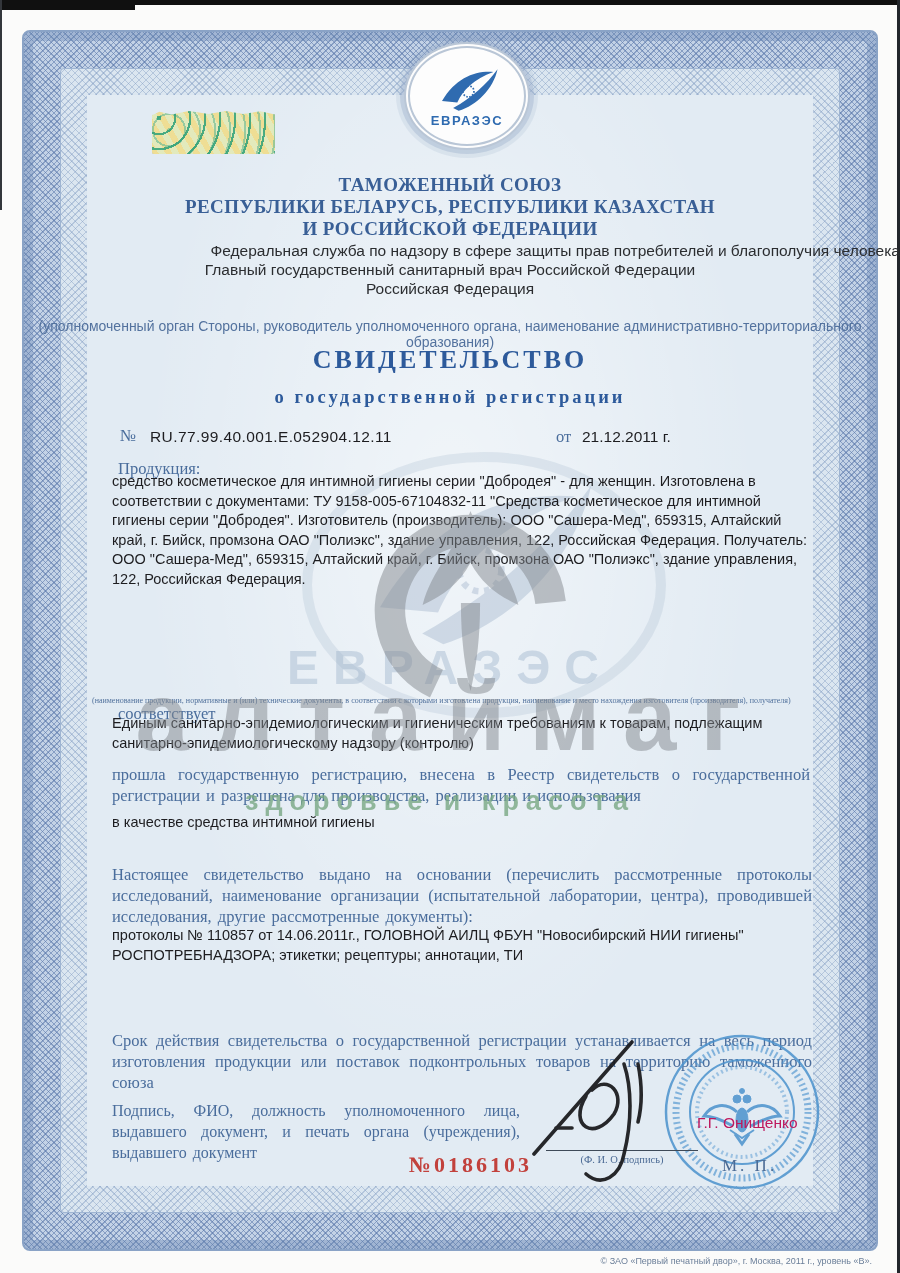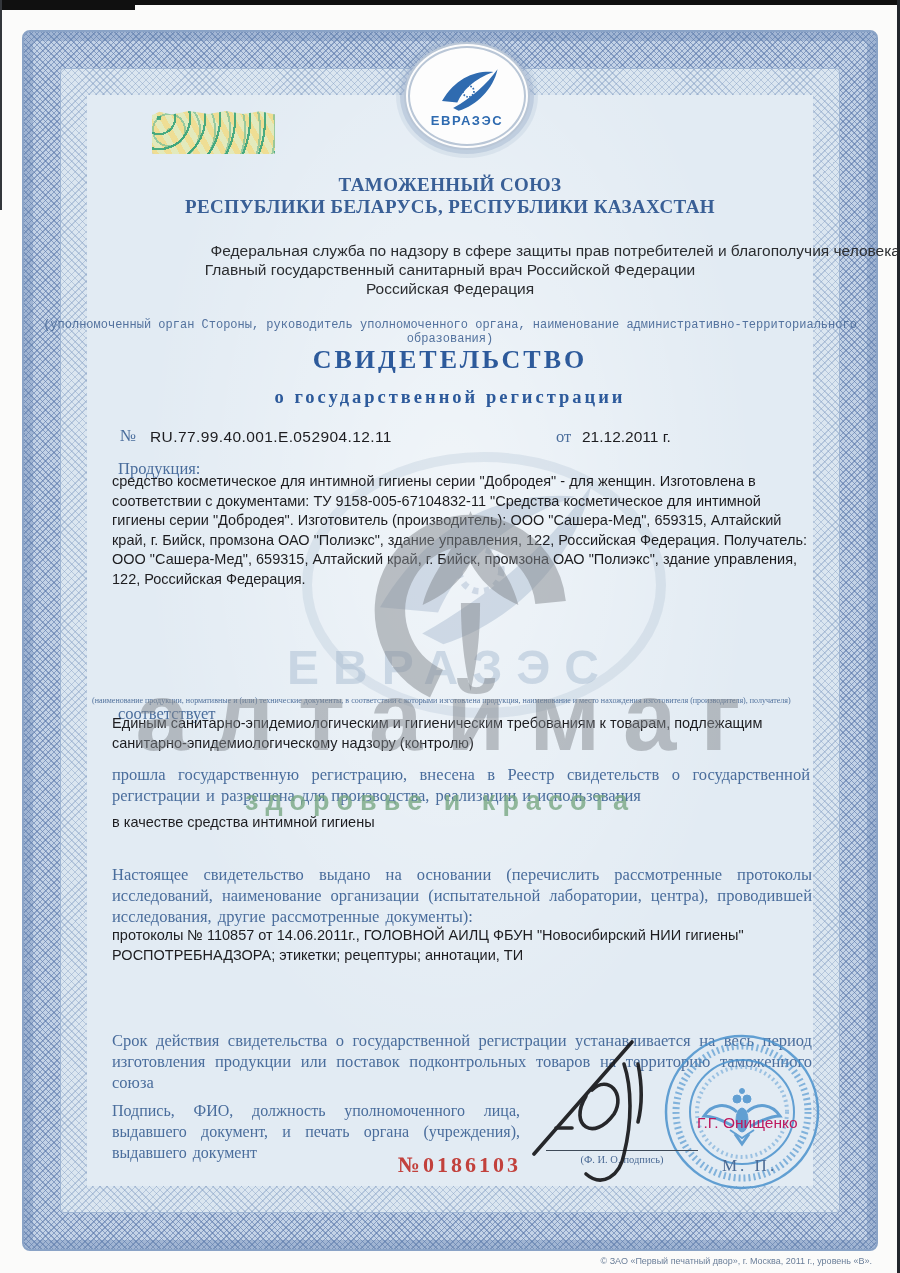--- a/index.html
+++ b/index.html
@@ -28,28 +28,28 @@
       #dbe6f0;}
   .paper{position:absolute;inset:26px;background:var(--paper-bg);
     background-image:radial-gradient(ellipse at 50% 38%, rgba(255,255,255,.5), rgba(255,255,255,0) 60%);}
 
   .abs{position:absolute;}
   .ctr{left:0;width:900px;text-align:center;}
 
   
   .h-bold{font-family:"Liberation Serif",serif;font-weight:700;color:#395f96;font-size:19px;letter-spacing:.4px;}
   .agency{font-family:"Liberation Sans",sans-serif;color:#2b2d30;font-size:15.5px;}
-  .footnote{font-family:Liberation Mono, monospace;color:#53729e;font-size:12px;}
+  .footnote{font-family:Liberation Sans, sans-serif;color:#53729e;font-size:14px;}
   .doc-title{font-family:"Liberation Serif",serif;font-weight:700;color:var(--heading-blue);font-size:26px;letter-spacing:3px;}
   .doc-subtitle{font-family:"Liberation Serif",serif;font-weight:700;color:var(--heading-blue);font-size:18.5px;letter-spacing:3px;}
   .blue-label{font-family:"Liberation Serif",serif;color:var(--preprint-blue);font-size:16.5px;}
   .blue-par{font-family:"Liberation Serif",serif;color:var(--preprint-blue);font-size:16.5px;line-height:21px;text-align:justify;word-spacing:2px;}
   .typed{font-family:"Liberation Sans",sans-serif;color:var(--typed-black);font-size:14.5px;line-height:19.5px;}
   .tiny-note{font-family:"Liberation Serif",serif;color:#51719c;font-size:8px;white-space:nowrap;}
-  .serial{font-family:"Liberation Serif",serif;color:var(--serial-red);font-size:22px;letter-spacing:3px;font-weight:700;}
+  .serial{font-family:"Liberation Serif",serif;color:var(--serial-red);font-size:22px;letter-spacing:3px;font-weight:700;margin-left:11px;}
   .credit{font-family:"Liberation Sans",sans-serif;color:#6b7f99;font-size:9px;}
 
   
   .logo-oval{position:absolute;left:404px;top:42px;width:114px;height:96px;border-radius:50%;
     background:#fdfdfd;border:6px double #b9c6d6;box-shadow:0 0 0 4px rgba(150,170,200,.35), 0 0 0 8px rgba(150,170,200,.18);
     display:flex;flex-direction:column;align-items:center;justify-content:center;z-index:4;}
   .logo-word{font-family:"Liberation Sans",sans-serif;font-weight:700;color:#2f6bb0;font-size:13px;letter-spacing:1.5px;margin-top:-2px;}
 
   
   .sticker{position:absolute;left:152px;top:110px;width:123px;height:44px;border-radius:2px;z-index:4;
@@ -118,20 +118,21 @@
       </g>
       <circle cx="52" cy="38" r="8" fill="none" stroke="#2f6bb0" stroke-width="2.5" stroke-dasharray="2.2 2.2"></circle>
     </svg>
     <div class="logo-word">ЕВРАЗЭС</div>
   </div>
 
   <div class="sticker"></div>
 
   <div class="abs ctr h-bold" style="top:174px;text-align:center;">ТАМОЖЕННЫЙ СОЮЗ</div>
   <div class="abs ctr h-bold" style="top:196px;">РЕСПУБЛИКИ БЕЛАРУСЬ, РЕСПУБЛИКИ КАЗАХСТАН</div>
+  <div class="abs ctr h-bold" style="top:218px;">И РОССИЙСКОЙ ФЕДЕРАЦИИ</div>
   <div class="abs ctr agency" style="top:242px;text-align:right;">Федеральная служба по надзору в сфере защиты прав потребителей и благополучия человека</div>
   <div class="abs ctr agency" style="top:261px;">Главный государственный санитарный врач Российской Федерации</div>
   <div class="abs ctr agency" style="top:280px;">Российская Федерация</div>
   <div class="abs ctr footnote" style="top:318px;">(уполномоченный орган Стороны, руководитель уполномоченного органа, наименование административно-территориального образования)</div>
 
   <div class="abs ctr doc-subtitle" style="top:387px;">о государственной регистрации</div>
   <div class="abs ctr doc-title" style="top:345px;">СВИДЕТЕЛЬСТВО</div>
 
   <div class="abs blue-label" style="left:120px;top:426px;font-size:17px;">№</div>
   <div class="abs typed" style="left:150px;top:427px;font-size:15.5px;letter-spacing:.4px;">RU.77.99.40.001.E.052904.12.11</div>

